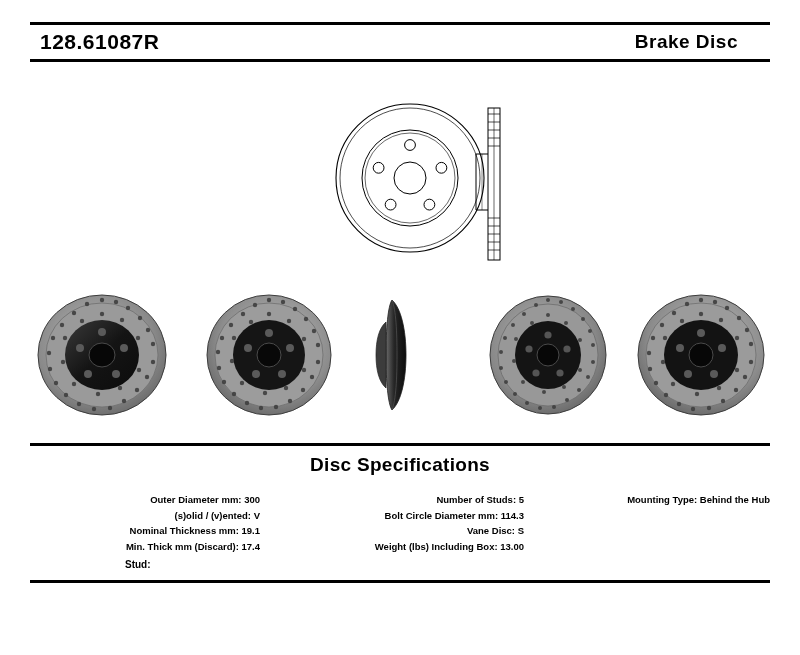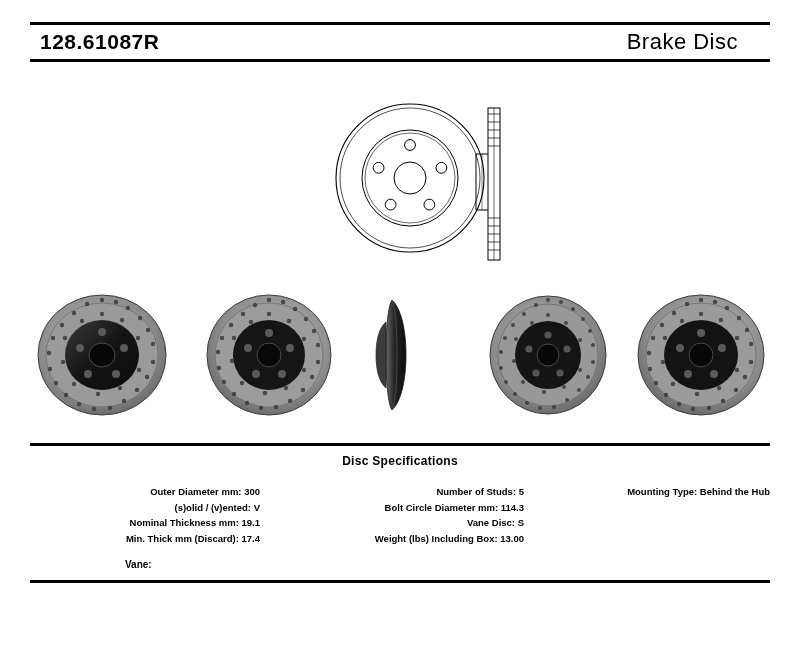--- a/index.html
+++ b/index.html
@@ -35,22 +35,22 @@
     align-items: center;
     justify-content: space-between;
     padding: 8px 10px;
   }
   .part-number {
     font-size: 21px;
     font-weight: bold;
     letter-spacing: 0.5px;
   }
   .doc-title {
-    font-size: 22px;
-    font-weight: normal;
+    font-size: 19px;
+    font-weight: bold;
     letter-spacing: 0.5px;
     padding-right: 22px;
   }
 
   
   .drawing-area {
     position: absolute;
     left: 30px;
     top: 70px;
     width: 740px;
@@ -99,21 +99,21 @@
     left: 30px;
     top: 443px;
     width: 740px;
     height: 140px;
     border-top: 3px solid #000;
     border-bottom: 3px solid #000;
     box-sizing: border-box;
   }
   .spec-title {
     text-align: center;
-    font-size: 12px;
+    font-size: 19px;
     font-weight: bold;
     margin-top: 8px;
     letter-spacing: 0.3px;
   }
   .spec-cols {
     display: flex;
     margin-top: 16px;
     font-size: 9.5px;
     font-weight: bold;
   }
@@ -460,16 +460,16 @@
       <div class="col col-mid">
         <div class="spec-line">Number of Studs:  5</div>
         <div class="spec-line">Bolt Circle Diameter mm:  114.3</div>
         <div class="spec-line">Vane Disc:  S</div>
         <div class="spec-line">Weight (lbs) Including Box:  13.00</div>
       </div>
       <div class="col col-right">
         <div class="spec-line">Mounting Type:  Behind the Hub</div>
       </div>
     </div>
-    <div class="note">Vane:</div>
+    <div class="note">Stud:</div>
   </div>
 
 </div>
 
 </body></html>

